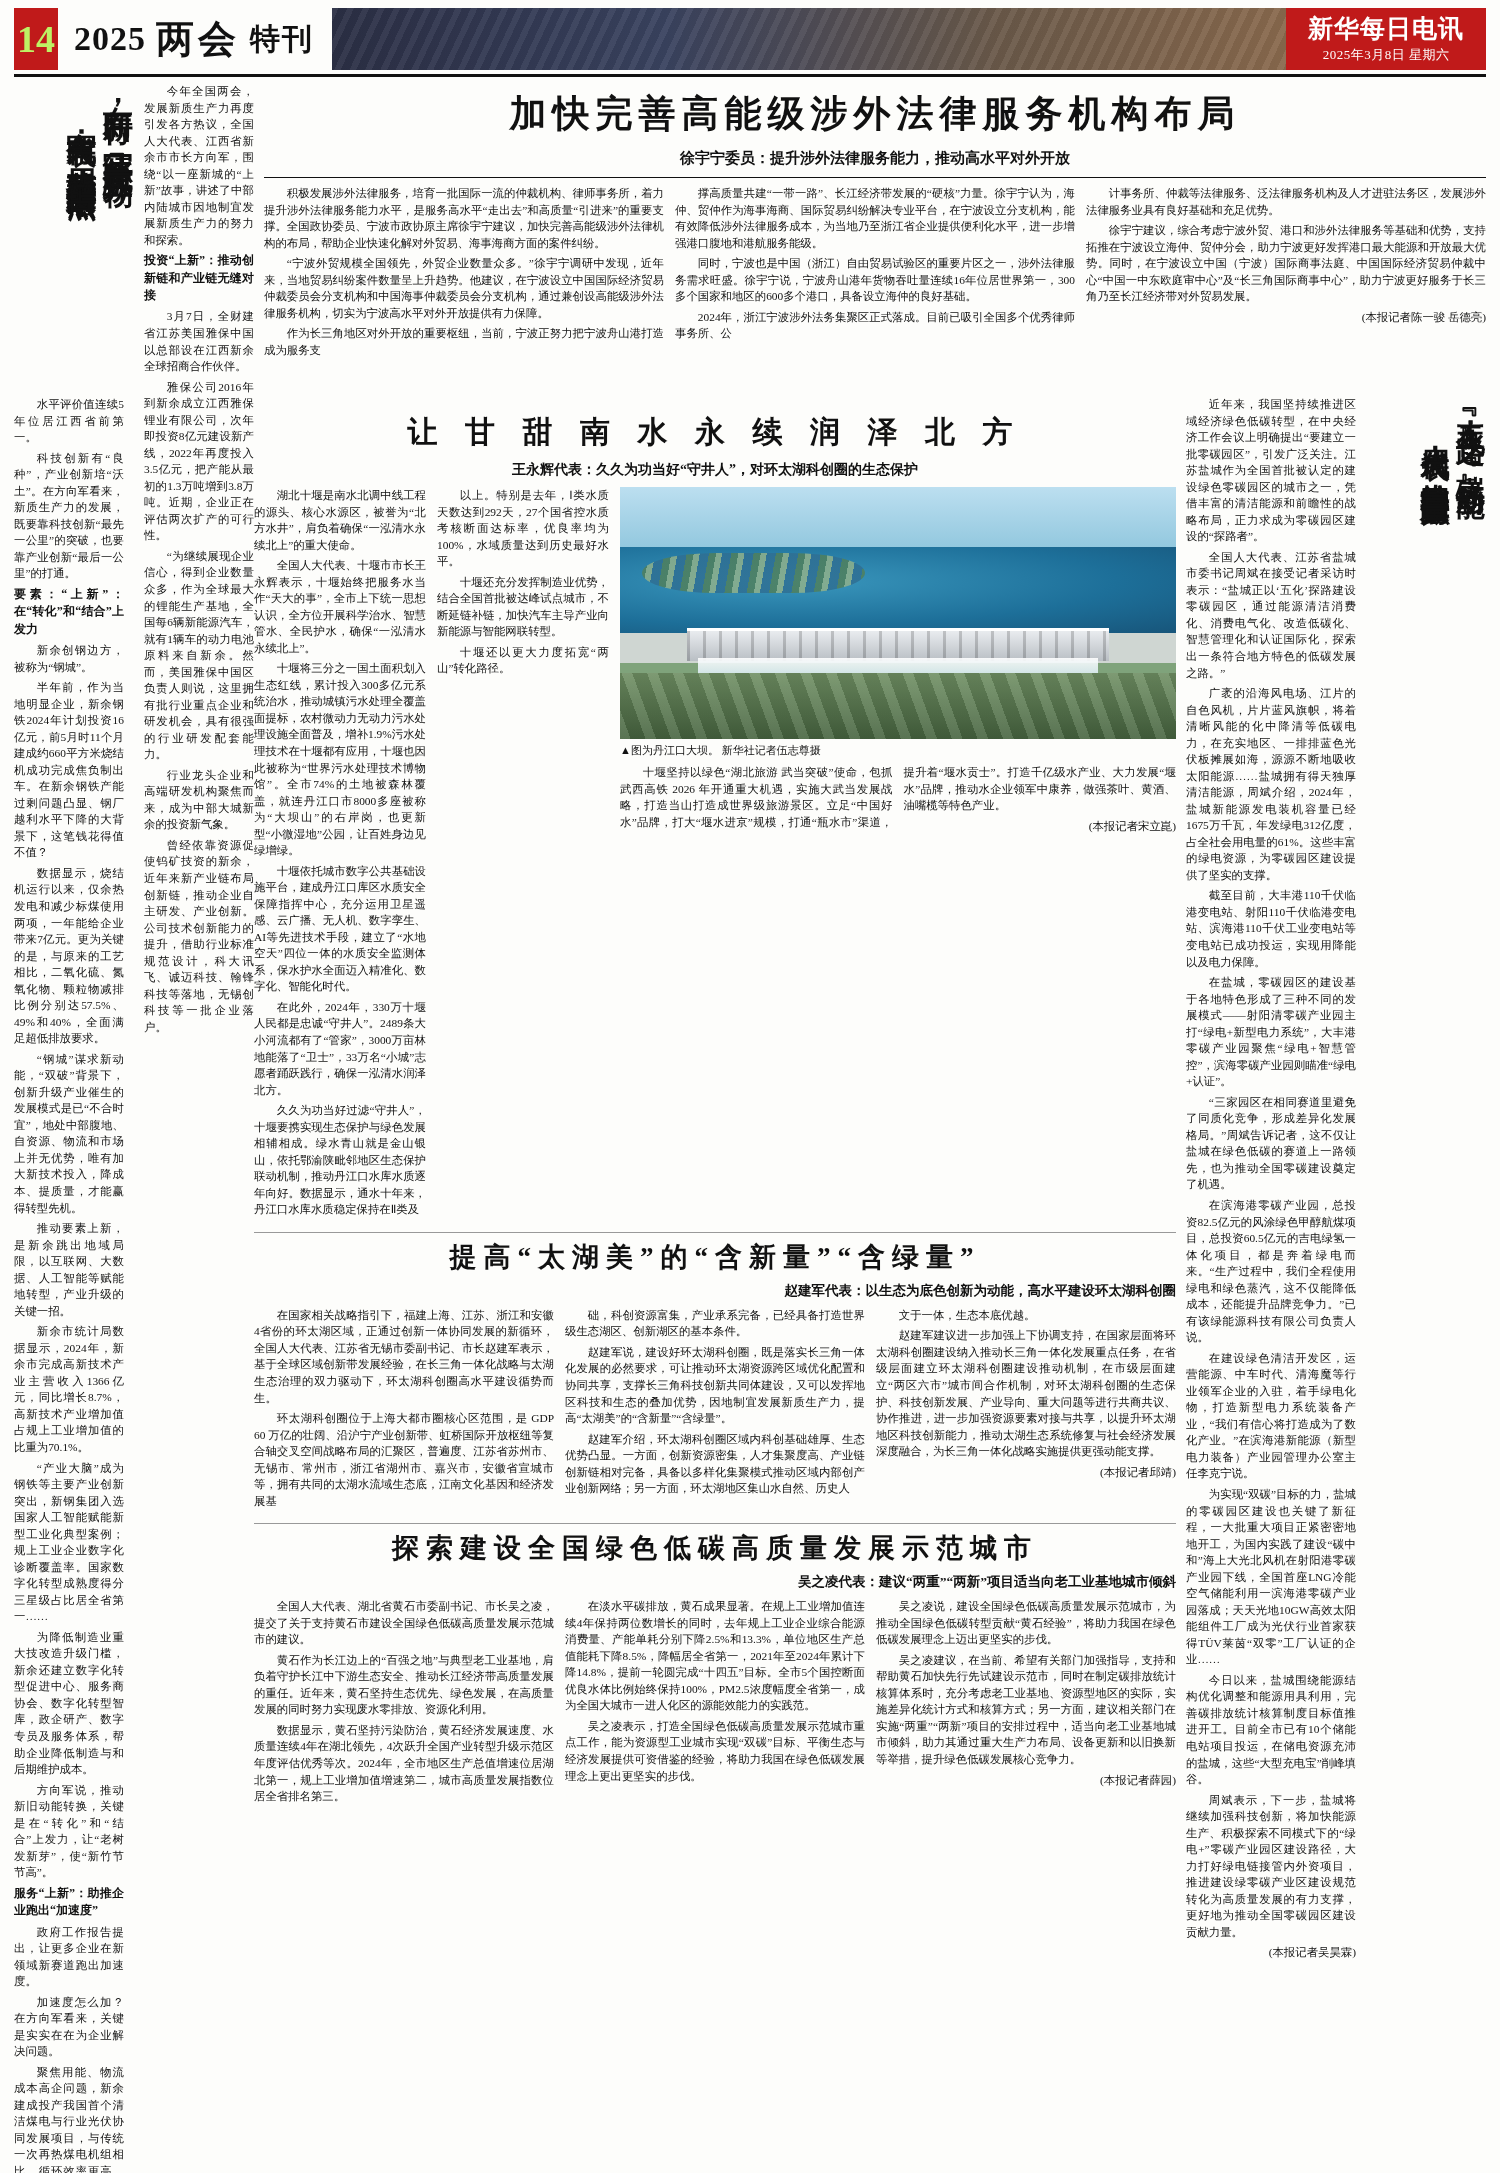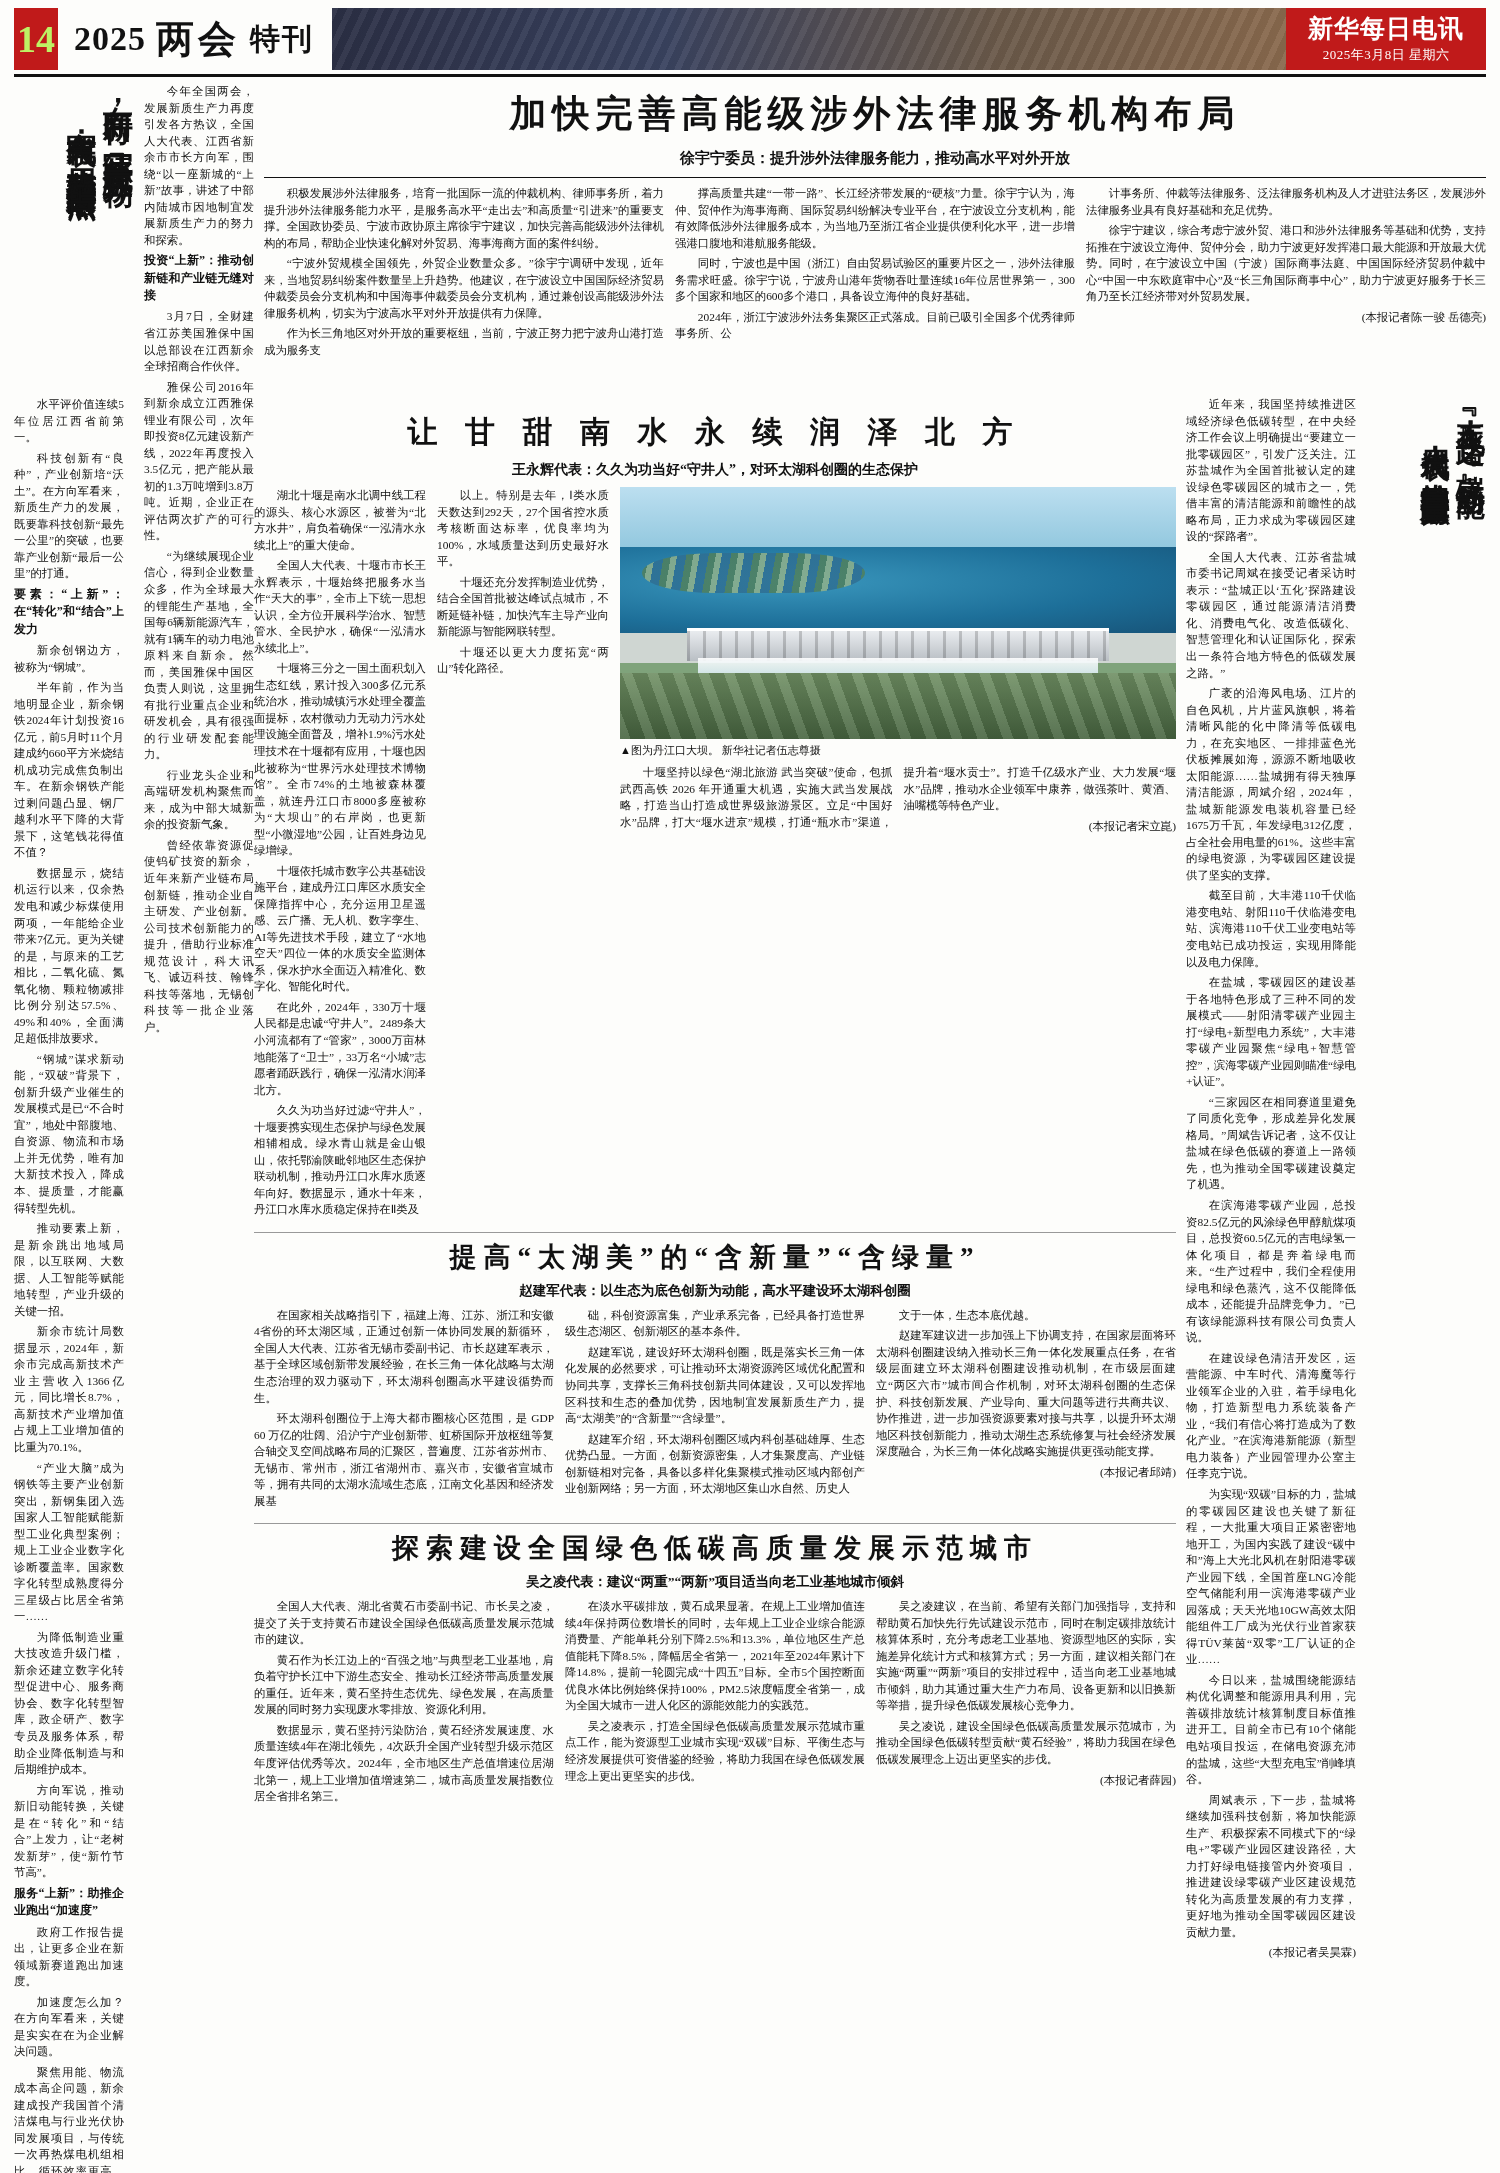--- a/index.html
+++ b/index.html
@@ -116,21 +116,21 @@
   .photo .dam:after{ content:""; position:absolute; inset:0;
     background:repeating-linear-gradient(90deg, rgba(0,0,0,.18) 0 3px, rgba(255,255,255,0) 3px 16px); }
   .photo .foam { position:absolute; top:68%; left:14%; width:72%; height:8%;
     background:linear-gradient(#ffffff,#cfe6ef); opacity:.9; }
   .photo .ground { position:absolute; top:74%; left:0; right:0; bottom:0;
     background:linear-gradient(#6f8f63,#46633f); }
   .photo .ground:after{ content:""; position:absolute; inset:0;
     background:repeating-linear-gradient(70deg, rgba(255,255,255,.10) 0 10px, rgba(0,0,0,.10) 10px 24px); }
   .caption { font-size:11px; margin-top:4px; }
   .headline3 { font-size:27px; font-weight:bold; letter-spacing:7px; text-align:center; margin:4px 0 7px; }
-  .subline3 { font-size:13.5px; font-weight:bold; text-align:center; margin-bottom:7px; }
+  .subline3 { font-size:13.5px; font-weight:bold; text-align:right; margin-bottom:7px; }
   .cols3 { display:flex; gap:11px; }
   .cols3 > div { flex:1; }
 
   .sig { text-align:right; font-weight:normal; font-size:11.4px; margin-top:3px; }
 
   .leftrail { width:120px; }
   .leftrail .vtitle { font-size:30px; }
   .rightrail .vtitle { font-size:29px; }
   .smallvert { font-size:13.5px; letter-spacing:1px; }
 </style>
@@ -284,22 +284,22 @@
           <div class="body-col">
             <p>全国人大代表、湖北省黄石市委副书记、市长吴之凌，提交了关于支持黄石市建设全国绿色低碳高质量发展示范城市的建议。</p>
             <p>黄石作为长江边上的“百强之地”与典型老工业基地，肩负着守护长江中下游生态安全、推动长江经济带高质量发展的重任。近年来，黄石坚持生态优先、绿色发展，在高质量发展的同时努力实现废水零排放、资源化利用。</p>
             <p>数据显示，黄石坚持污染防治，黄石经济发展速度、水质量连续4年在湖北领先，4次跃升全国产业转型升级示范区年度评估优秀等次。2024年，全市地区生产总值增速位居湖北第一，规上工业增加值增速第二，城市高质量发展指数位居全省排名第三。</p>
           </div>
           <div class="body-col">
             <p>在淡水平碳排放，黄石成果显著。在规上工业增加值连续4年保持两位数增长的同时，去年规上工业企业综合能源消费量、产能单耗分别下降2.5%和13.3%，单位地区生产总值能耗下降8.5%，降幅居全省第一，2021年至2024年累计下降14.8%，提前一轮圆完成“十四五”目标。全市5个国控断面优良水体比例始终保持100%，PM2.5浓度幅度全省第一，成为全国大城市一进人化区的源能效能力的实践范。</p>
             <p>吴之凌表示，打造全国绿色低碳高质量发展示范城市重点工作，能为资源型工业城市实现“双碳”目标、平衡生态与经济发展提供可资借鉴的经验，将助力我国在绿色低碳发展理念上更出更坚实的步伐。</p>
           </div>
           <div class="body-col">
+            <p>吴之凌说，建设全国绿色低碳高质量发展示范城市，为推动全国绿色低碳转型贡献“黄石经验”，将助力我国在绿色低碳发展理念上迈出更坚实的步伐。</p>
             <p>吴之凌建议，在当前、希望有关部门加强指导，支持和帮助黄石加快先行先试建设示范市，同时在制定碳排放统计核算体系时，充分考虑老工业基地、资源型地区的实际，实施差异化统计方式和核算方式；另一方面，建议相关部门在实施“两重”“两新”项目的安排过程中，适当向老工业基地城市倾斜，助力其通过重大生产力布局、设备更新和以旧换新等举措，提升绿色低碳发展核心竞争力。</p>
-            <p>吴之凌说，建设全国绿色低碳高质量发展示范城市，为推动全国绿色低碳转型贡献“黄石经验”，将助力我国在绿色低碳发展理念上迈出更坚实的步伐。</p>
             <p class="sig">(本报记者薛园)</p>
           </div>
         </div>
       </div>
     </div>
 
     <div style="width:300px; display:flex; gap:10px;">
       <div class="body-col" style="flex:1">
         <p>近年来，我国坚持续推进区域经济绿色低碳转型，在中央经济工作会议上明确提出“要建立一批零碳园区”，引发广泛关注。江苏盐城作为全国首批被认定的建设绿色零碳园区的城市之一，凭借丰富的清洁能源和前瞻性的战略布局，正力求成为零碳园区建设的“探路者”。</p>
         <p>全国人大代表、江苏省盐城市委书记周斌在接受记者采访时表示：“盐城正以‘五化’探路建设零碳园区，通过能源清洁消费化、消费电气化、改造低碳化、智慧管理化和认证国际化，探索出一条符合地方特色的低碳发展之路。”</p>

